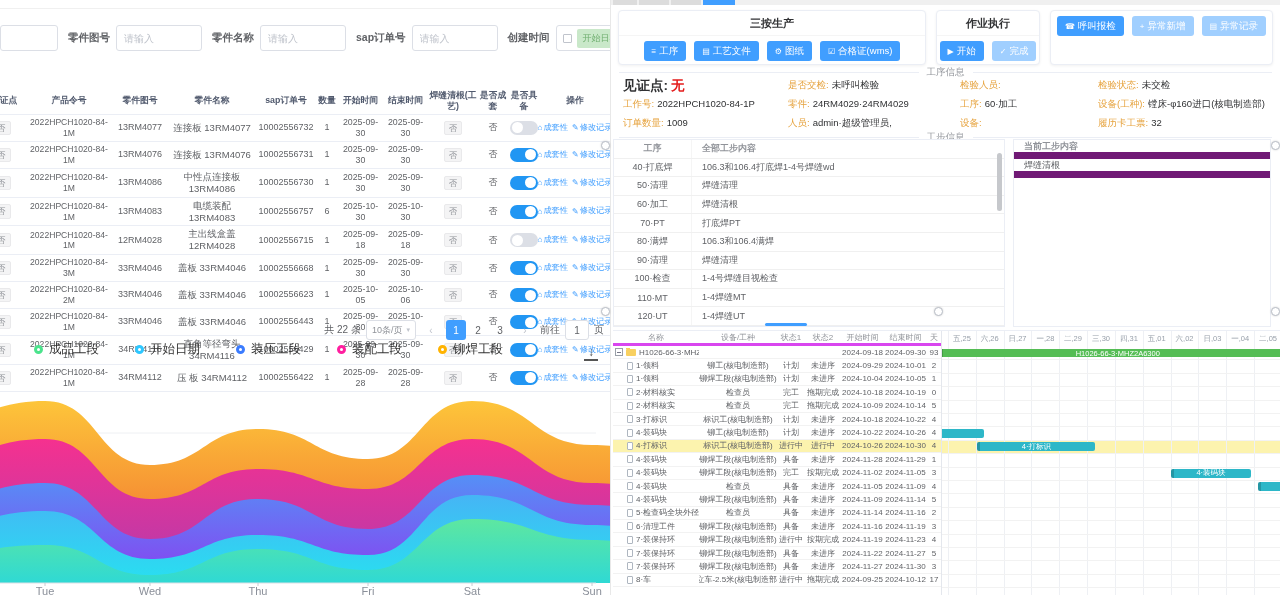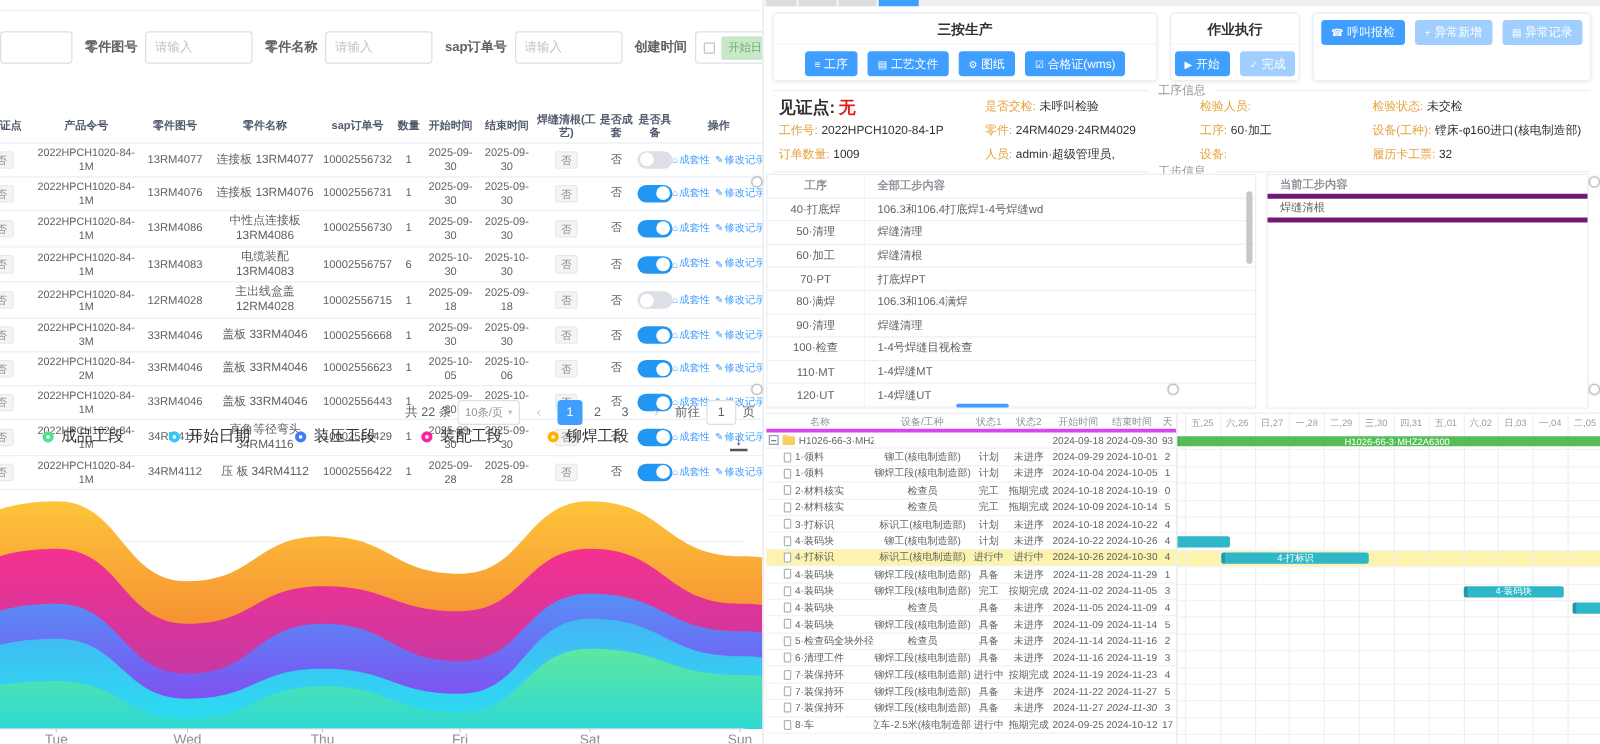--- a/index.html
+++ b/index.html
@@ -78,21 +78,21 @@
 
   #step-area{position:absolute;top:139px;left:2px;right:0;height:189px;}
   #step-table{position:absolute;left:0;top:0;width:392px;height:188px;border:1px solid #ebeef5;background:#fff;overflow:hidden;}
   .strow{display:flex;border-bottom:1px solid #f0f0f0;min-height:18.6px;align-items:center;}
   .stc1{width:78px;flex:none;text-align:center;font-size:9px;color:#606266;border-right:1px solid #f5f5f5;align-self:stretch;display:flex;align-items:center;justify-content:center;}
   .stc2{flex:1;font-size:9px;color:#606266;padding-left:10px;text-align:left;}
   .strow.head .stc1,.strow.head .stc2{color:#909399;font-weight:bold;}
   #step-vscroll{position:absolute;left:384px;top:14px;width:5px;height:58px;background:#c6c8cc;border-radius:3px;}
   #step-hscroll{position:absolute;left:152px;bottom:2px;width:42px;height:3px;background:#409eff;border-radius:2px;}
   #current-step{position:absolute;left:400px;right:9px;top:0;height:188px;border:1px solid #ebeef5;background:#fff;}
-  .csrow{border-bottom:4px solid #701a75;height:19px;display:flex;align-items:center;padding-left:10px;font-size:9px;color:#606266;}
+  .csrow{border-bottom:7px solid #701a75;height:19px;display:flex;align-items:center;padding-left:10px;font-size:9px;color:#606266;}
   .csrow.head{color:#909399;font-weight:bold;}
 
   #gantt-area{position:absolute;top:330px;left:2px;right:0;bottom:0;overflow:hidden;border-top:1px solid #ebeef5;background:#fff;}
   #gantt-table{position:absolute;left:0;top:0;width:328px;}
   .gt-row{display:flex;height:13.4px;border-bottom:1px solid #f2f2f2;align-items:center;}
   .gt-row.head{height:15px;border-bottom:3px solid #d946ef;}
   .gt-cell{font-size:8px;color:#606266;text-align:center;overflow:hidden;white-space:nowrap;flex:none;display:flex;align-items:center;justify-content:center;}
   .gt-row.head .gt-cell{color:#909399;}
   .gt-name{justify-content:flex-start !important;text-align:left;}
   .gt-row.hl{background:#fcf3ae;}
@@ -884,21 +884,21 @@
           </div>
           <div class="gt-row">
             <span class="gt-cell gt-name" style="width: 86px;">
               <span class="doc"></span>
               <span>7·装保持环</span>
             </span>
             <span class="gt-cell" style="width: 78px;">铆焊工段(核电制造部)</span>
             <span class="gt-cell" style="width: 28px;">具备</span>
             <span class="gt-cell" style="width: 36px;">未进序</span>
             <span class="gt-cell" style="width: 43px;">2024-11-27</span>
-            <span class="gt-cell" style="width: 43px; font-style: italic;">2024-11-30</span>
+            <span class="gt-cell" style="width: 43px;">2024-11-30</span>
             <span class="gt-cell" style="width: 14px;">3</span>
           </div>
           <div class="gt-row">
             <span class="gt-cell gt-name" style="width: 86px;">
               <span class="doc"></span>
               <span>8·车</span>
             </span>
             <span class="gt-cell" style="width: 78px;">立车-2.5米(核电制造部)</span>
             <span class="gt-cell" style="width: 28px;">进行中</span>
             <span class="gt-cell" style="width: 36px;">拖期完成</span>

